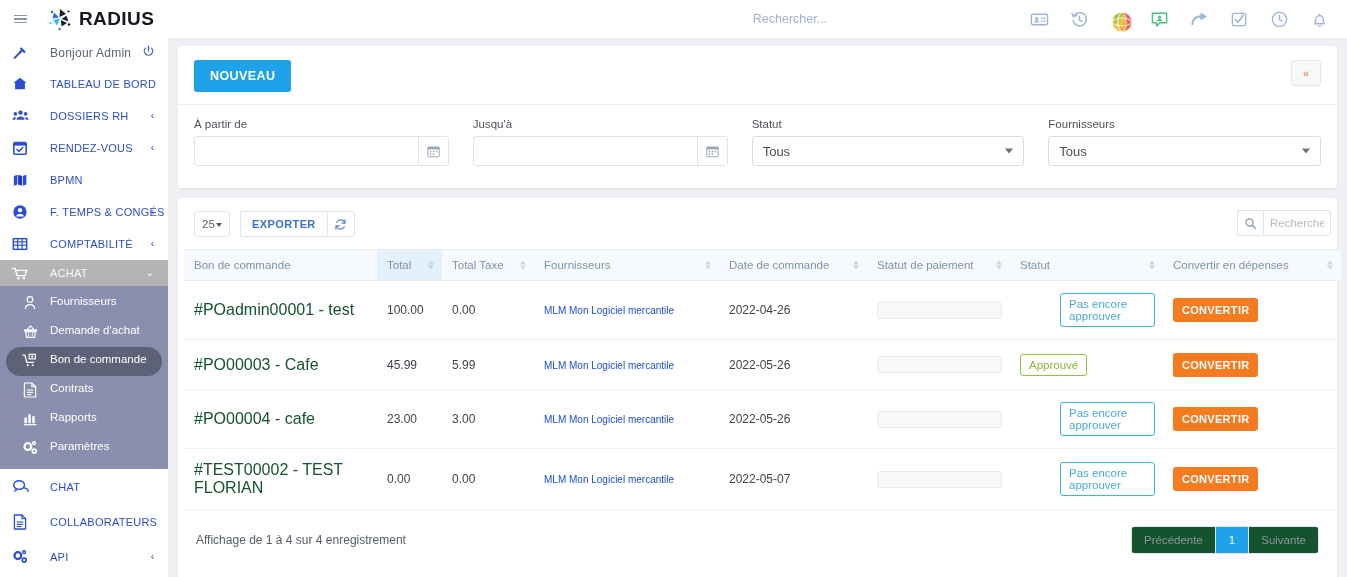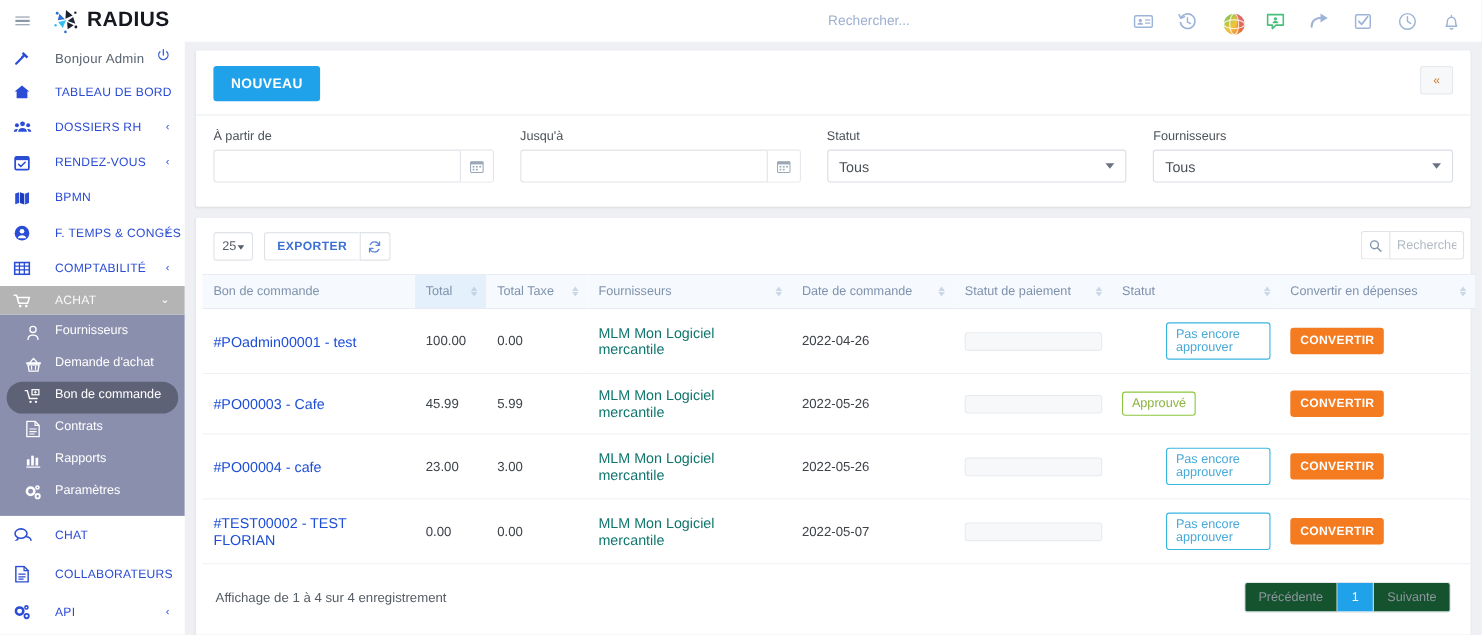--- a/index.html
+++ b/index.html
@@ -192,22 +192,22 @@
     display: flex; flex-direction: column; gap: 1px; opacity: .55;
   }
   .sorter i { width: 0; height: 0; border-left: 3px solid transparent; border-right: 3px solid transparent; }
   .sorter i.up { border-bottom: 4px solid #a9bcd4; }
   .sorter i.dn { border-top: 4px solid #a9bcd4; }
   table.grid td {
     font-size: 12px; color: #3d434a; padding: 12px 8px 12px 10px;
     border-bottom: 1px solid #eef1f5; vertical-align: middle; height: 50px;
   }
   td.num { font-size: 11.5px; }
-  .po-link { color: #1d4ed8; text-decoration: none; font-size: 13px; cursor: pointer; }
-  .sup-link { color: #0f766e; text-decoration: none; font-size: 13px; cursor: pointer; }
+  .po-link { color: #14532d; text-decoration: none; font-size: 16px; cursor: pointer; }
+  .sup-link { color: #1d4ed8; text-decoration: none; font-size: 10px; cursor: pointer; }
   .pay-input {
     width: 125px; height: 17px; border: 1px solid #e7eaee; border-radius: 3px; background: #f7f8fa;
   }
   .badge {
     display: inline-block; border-radius: 3px; font-size: 11.5px; padding: 4px 8px;
     background: #fff; cursor: pointer;
   }
   .badge.pending { border: 1px solid #38b6e0; color: #49a9d8; margin-left: 40px; }
   .badge.approved { border: 1px solid #8cc63e; color: #8cb33f; }
   .btn-convert {

